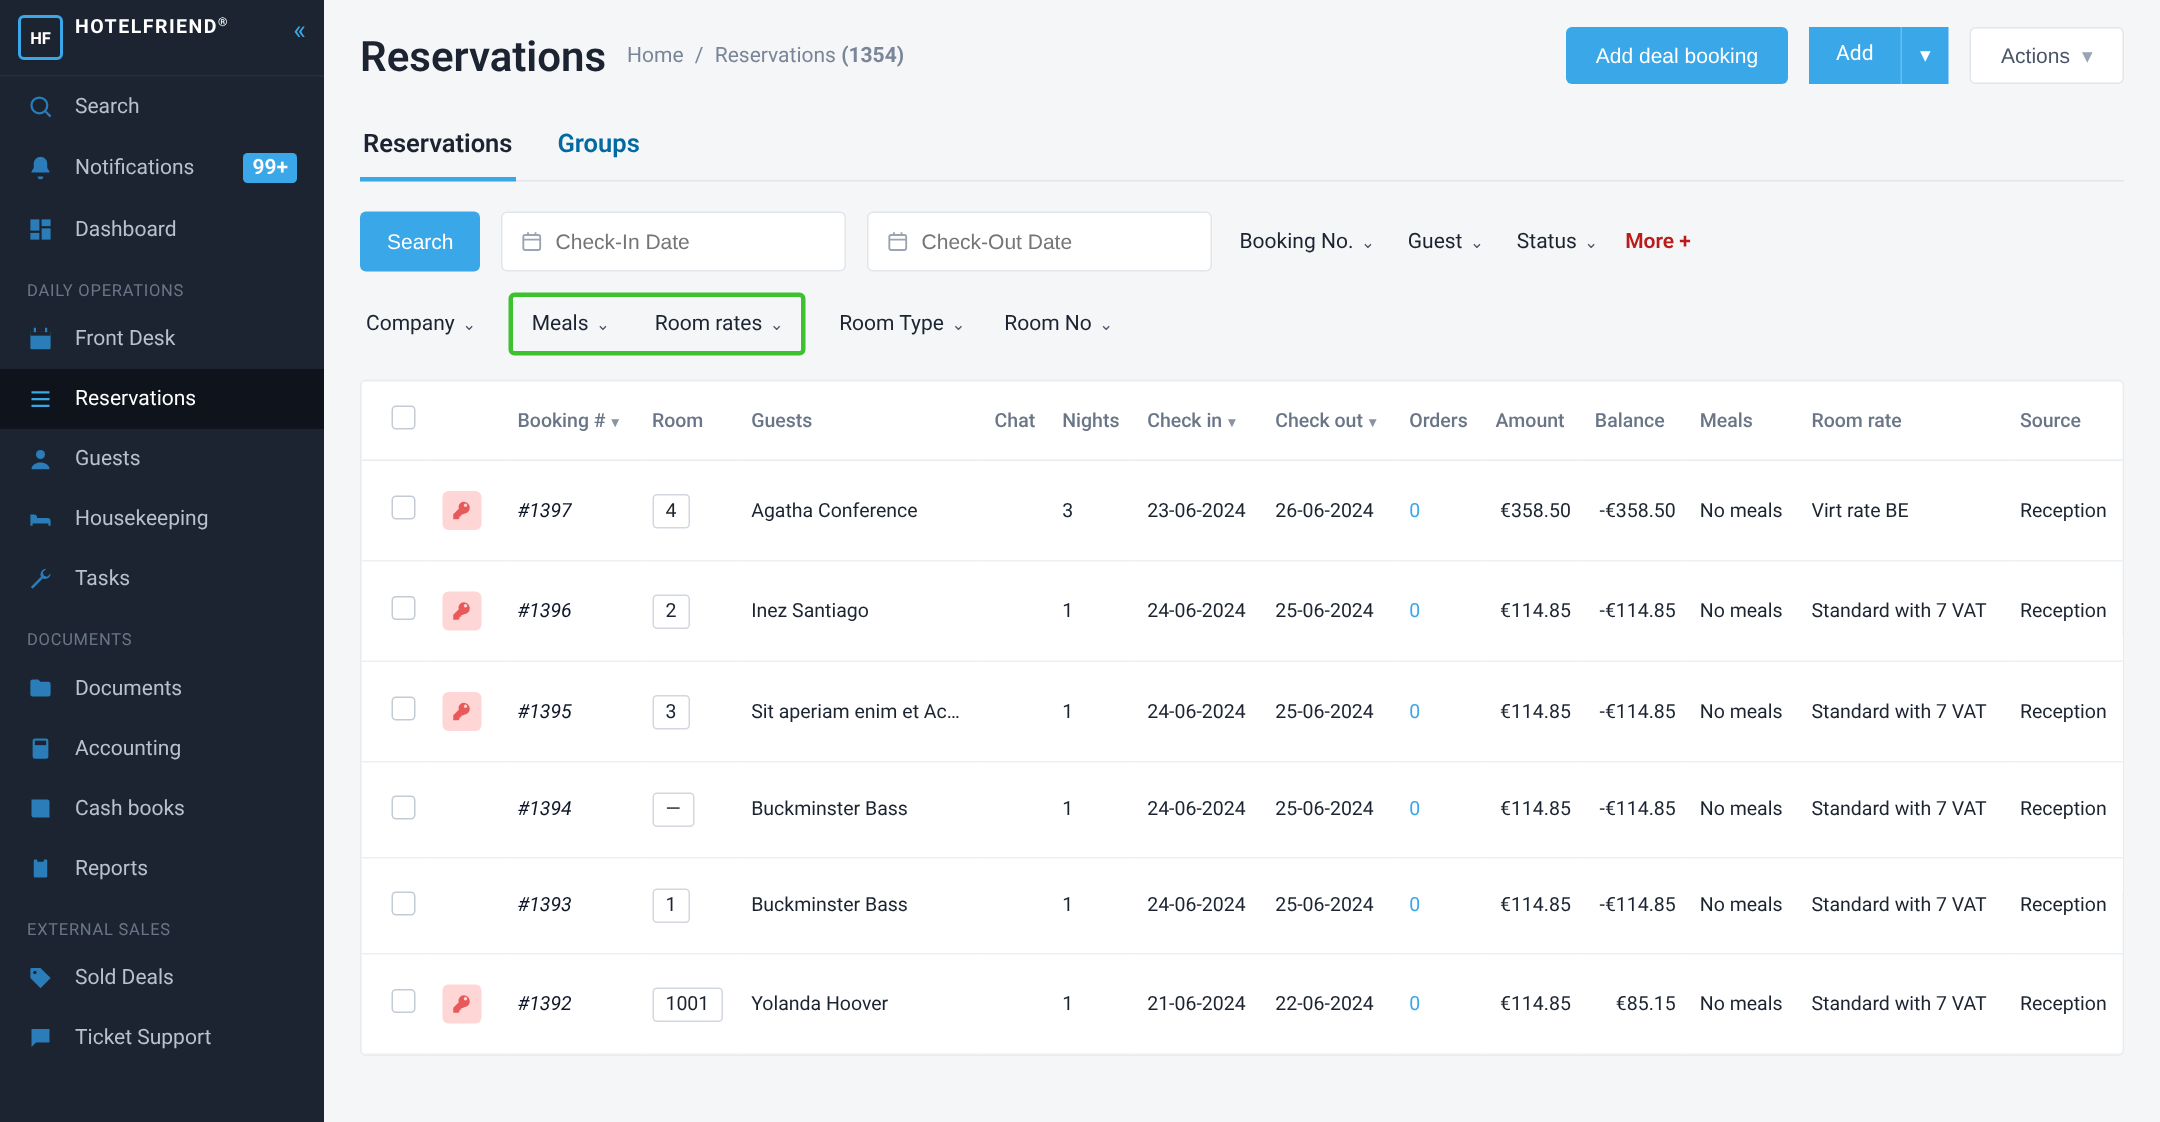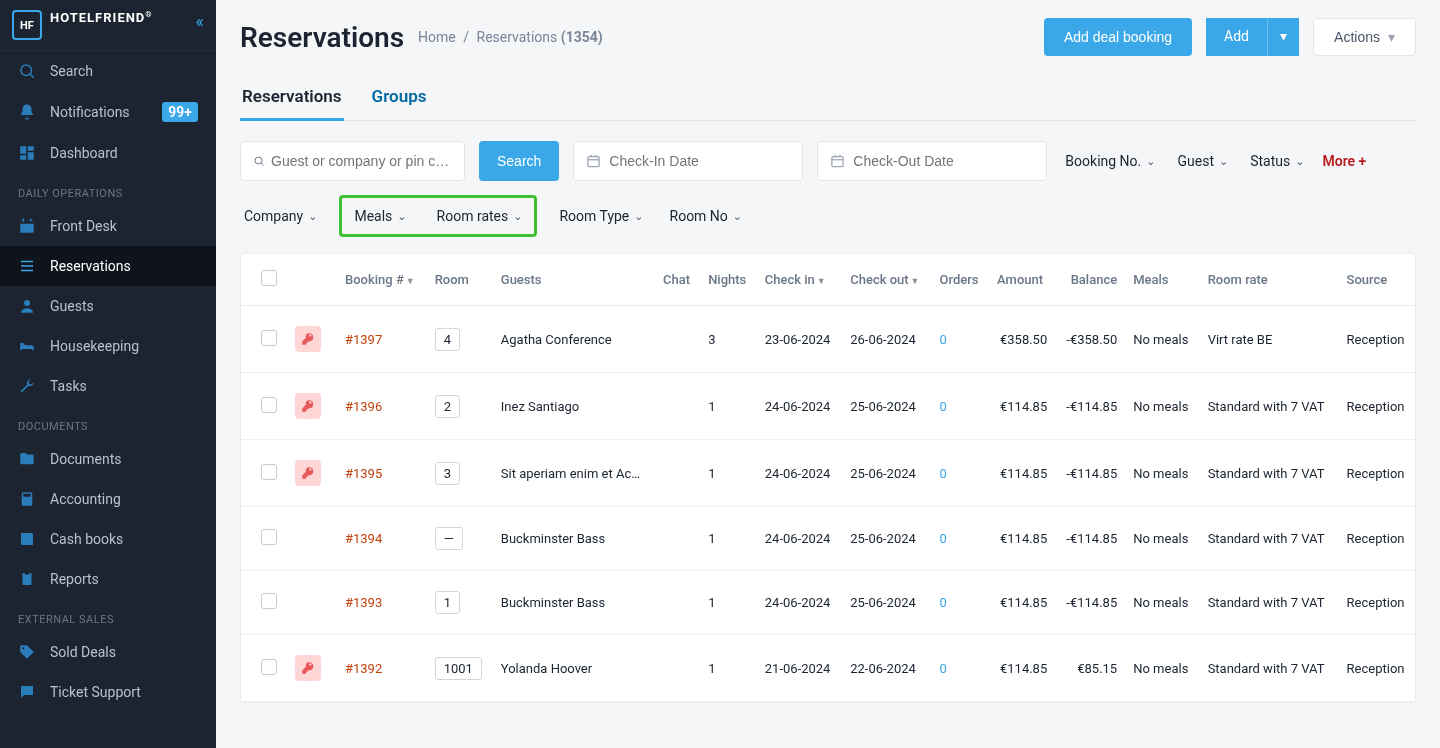--- a/index.html
+++ b/index.html
@@ -54,21 +54,21 @@
 
 
 .table-wrap { background: #fff; border: 1px solid #e9ecef; border-radius: 4px; margin-top: 16px; overflow-x: auto; }
 table { min-width: 1200px; width: 100%; border-collapse: collapse; }
 th { text-align: left; font-size: 13px; font-weight: 500; color: #6a7687; padding: 16px 8px; border-bottom: 1px solid #e9ecef; white-space: nowrap; }
 td { padding: 20px 8px; border-bottom: 1px solid #edf0f3; font-size: 13px; vertical-align: middle; }
 .check-col { width: 46px; padding-left: 20px; }
 .icon-col { width: 50px; }
 .key-badge { width: 26px; height: 26px; background: #ffd6d6; border-radius: 4px; display: flex; align-items: center; justify-content: center; }
 .key-badge svg { width: 14px; height: 14px; }
-.link { color: #c2410c; cursor: pointer; }
+.link { color: #0f172a; cursor: pointer; font-style: italic; }
 .room-pill { display: inline-block; border: 1px solid #d2d7df; border-radius: 3px; padding: 3px 8px; font-size: 13px; min-width: 20px; text-align: center; }
 .orders-val { color: #3aa7e8; }
 .sort-arrow { font-size: 9px; margin-left: 2px; color: #8a93a2; }
 input[type=checkbox] { width: 16px; height: 16px; border: 1.5px solid #c4cbd4; border-radius: 3px; appearance: none; background: #fff; cursor: pointer; }
 .guests-col { max-width: 170px; overflow: hidden; text-overflow: ellipsis; white-space: nowrap; }
 </style>
 </head>
 <body>
 
 <div class="sidebar">
@@ -233,27 +233,20 @@
       </button>
     </div>
   </div>
 
   <div class="tabs">
     <div class="tab active">Reservations</div>
     <div class="tab">Groups</div>
   </div>
 
   <div class="filters-row">
-    <div class="input-box search-box">
-      <svg width="16" height="16" viewBox="0 0 24 24" fill="none" stroke="#6a7687" stroke-width="2">
-          <circle cx="11" cy="11" r="7"></circle>
-          <line x1="21" y1="21" x2="16.5" y2="16.5"></line>
-        </svg>
-      <input placeholder="Guest or company or pin c…" style="">
-    </div>
     <button class="btn-search">Search</button>
     <div class="input-box date-box">
       <svg width="16" height="16" viewBox="0 0 24 24" fill="none" stroke="#9aa4b2" stroke-width="2">
           <rect x="3" y="5" width="18" height="16" rx="2"></rect>
           <line x1="3" y1="10" x2="21" y2="10"></line>
           <line x1="8" y1="2" x2="8" y2="6"></line>
           <line x1="16" y1="2" x2="16" y2="6"></line>
         </svg>
       <input placeholder="Check-In Date" style="">
     </div>
@@ -314,21 +307,21 @@
           <th class="icon-col"></th>
           <th><span>Booking #</span><span class="sort-arrow">▼</span></th>
           <th>Room</th>
           <th>Guests</th>
           <th>Chat</th>
           <th>Nights</th>
           <th><span>Check in</span><span class="sort-arrow">▼</span></th>
           <th><span>Check out</span><span class="sort-arrow">▼</span></th>
           <th>Orders</th>
           <th style="text-align:left">Amount</th>
-          <th style="text-align:right">Balance</th>
+          <th style="">Balance</th>
           <th>Meals</th>
           <th>Room rate</th>
           <th>Source</th>
           <th>S</th>
         </tr>
       </thead>
       <tbody id="table-body">
           <tr>
     <td class="check-col"><input type="checkbox" style=""></td>
     <td class="icon-col">

